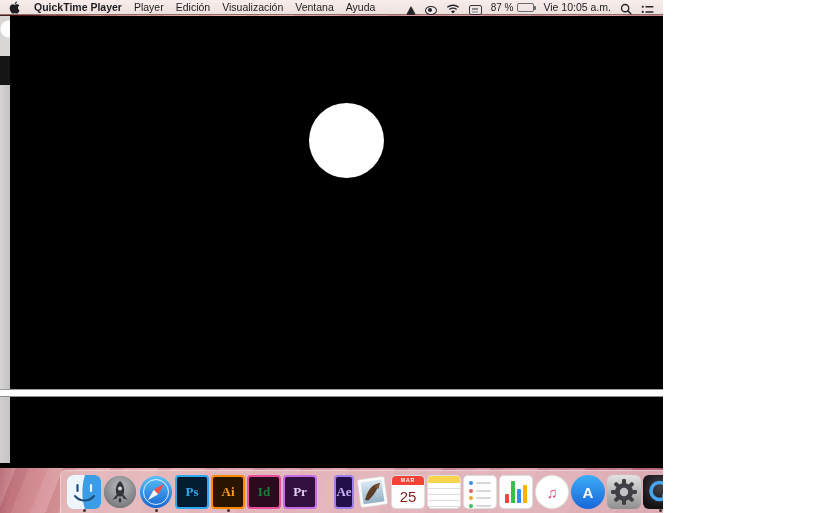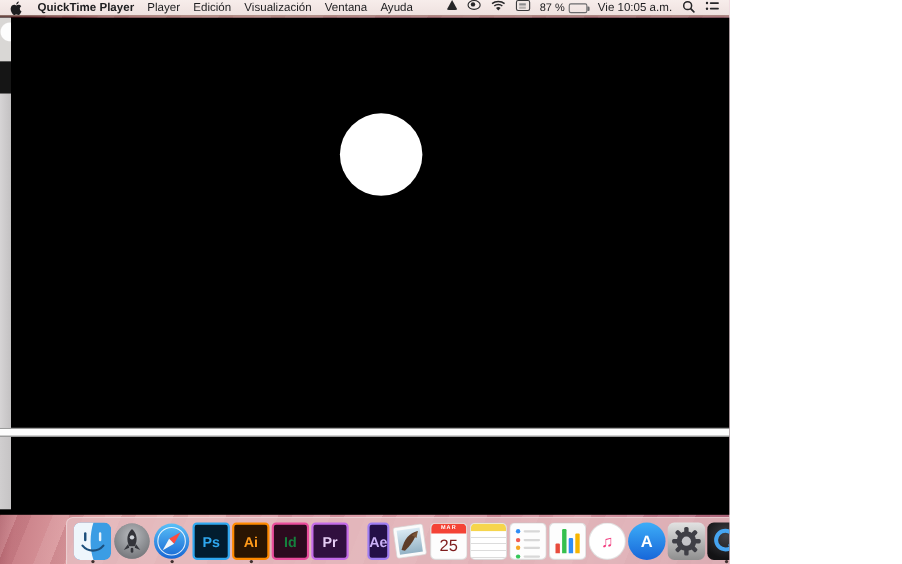--- a/index.html
+++ b/index.html
@@ -23,21 +23,21 @@
     position:absolute; top:0; left:0; right:0; height:15px; z-index:30;
     background:linear-gradient(#f7edeb,#eee1df);
     border-bottom:1px solid #8d6f63;
     display:flex; align-items:center; justify-content:space-between;
     padding:0 9px; font-size:10.5px; color:#1d1d1f; line-height:15px;
   }
   .mb-left{ display:flex; align-items:center; gap:12px; }
   .apple{ display:flex; align-items:center; margin-right:2px; }
   .app-name{ font-weight:bold; }
   .menu-item{ white-space:nowrap; }
-  .mb-right{ display:flex; align-items:flex-start; gap:9px; }
+  .mb-right{ display:flex; align-items:flex-end; gap:9px; }
   .sicon{ display:flex; align-items:center; }
   .tri{ width:0; height:0; border-left:5px solid transparent; border-right:5px solid transparent;
         border-bottom:9px solid #262628; border-radius:2px; }
   .eye{ width:12px; height:9px; border:1.6px solid #262628; border-radius:50%;
         position:relative; background:#f4ecea;}
   .eye::after{ content:""; position:absolute; left:2.6px; top:1.2px; width:4px; height:4px;
         border-radius:50%; background:#262628; }
   .disp{ width:13px; height:10px; border:1.6px solid #3a3a3c; border-radius:2px;
         background:#efe6e4; position:relative;}
   .disp::after{ content:""; position:absolute; left:2px; top:2px; width:6px; height:2px;
@@ -74,21 +74,21 @@
          border:1px solid rgba(255,255,255,0.35); border-bottom:none;
          border-radius:6px 6px 0 0;
          display:flex; align-items:center; padding:0 6px; gap:2px; }
   .ditem{ position:relative; width:34px; height:42px; flex:0 0 auto;
           display:flex; align-items:center; justify-content:center; }
   .dot{ position:absolute; bottom:1px; left:50%; margin-left:-1.5px; width:3px; height:3px;
         border-radius:50%; background:#41302f; }
   .ico{ width:34px; height:34px; border-radius:6px; position:relative; overflow:hidden; }
 
   .tile{ width:34px; height:34px; border-radius:4px; display:flex; align-items:center;
-         justify-content:center; font-weight:bold; font-size:13px; }
+         justify-content:center; font-weight:bold; font-size:13px;font-family:Liberation Serif, serif; }
   .tile-ps{ background:#021d2f; border:2px solid #2fa8f0; color:#2fa8f0; }
   .tile-ai{ background:#2a1502; border:2px solid #ff8a00; color:#ff9a1a; }
   .tile-id{ background:#2c0a1e; border:2px solid #ea4d9c; color:#15803d; }
   .tile-pr{ background:#31103f; border:2px solid #c46ce8; color:#e6cdf5; }
   .tile-ae{ background:#241048; border:2px solid #9f7ef2; color:#cab1f7;margin-left:16px; }
 
   .ico-white{ background:#fdfdfd; border:1px solid rgba(0,0,0,0.12); border-radius:5px; }
 
   .cal-hd{ height:9px; background:#f44336; color:#fff; font-size:5px; font-weight:bold;
            text-align:center; line-height:9px; letter-spacing:1px;}

